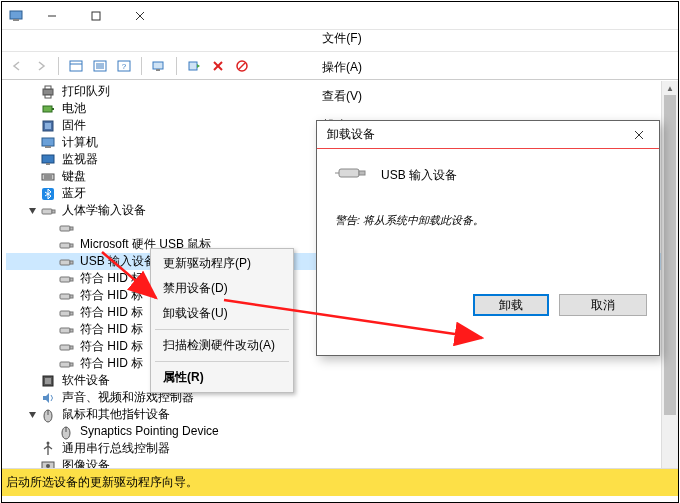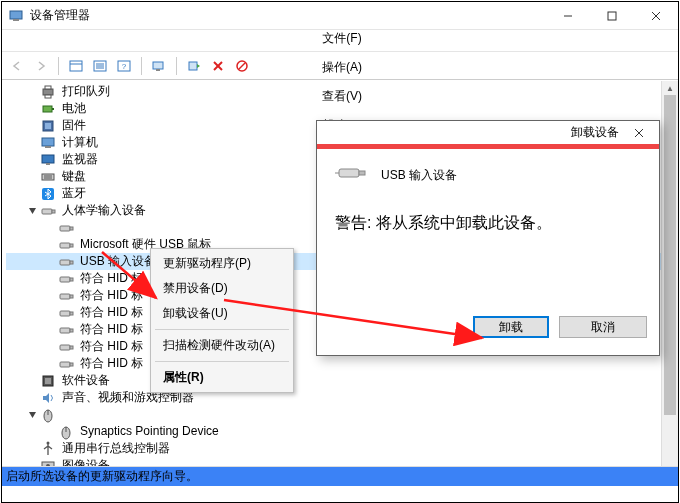--- a/index.html
+++ b/index.html
@@ -23,63 +23,62 @@
   .content { position: relative; height: 400px; overflow: hidden; border-top: 1px solid #fff; }
   .tree { padding: 2px 16px 2px 4px; font-size: 12px; line-height: 17px; }
   .node { display: flex; align-items: center; height: 17px; white-space: nowrap; }
   .indent { display: inline-block; }
   .expander { width: 12px; height: 12px; display: inline-flex; align-items: center; justify-content: center; color: #666; font-size: 9px; margin-right: 2px; cursor: default; }
   .devicon { width: 16px; height: 16px; margin-right: 4px; display: inline-flex; align-items: center; justify-content: center; }
   .node.selected { background: #cce8ff; }
   .node.selected .label { background: #cce8ff; }
   .label { padding: 0 2px; }
   
-  .statusbar { position: absolute; bottom: 16px; left: 0; right: 0; height: 20px; border-top: 1px solid #ddd; padding-left: 4px; display: flex; align-items: center; font-size: 12px; background: #3b82f6; }
+  .statusbar { position: absolute; bottom: 6px; left: 0; right: 0; height: 28px; border-top: 1px solid #ddd; padding-left: 4px; display: flex; align-items: center; font-size: 12px; background: #fde047; }
   
   .vscrollbar { position: absolute; right: 0; top: 79px; bottom: 21px; width: 17px; background: #f0f0f0; border-left: 1px solid #ddd; }
   .vscrollbar .thumb { position: absolute; left: 2px; right: 2px; top: 14px; height: 320px; background: #c1c1c1; }
   .vscrollbar .arr { position: absolute; left: 0; right: 0; height: 14px; display: flex; align-items: center; justify-content: center; color: #666; font-size: 8px; }
   .vscrollbar .arr.up { top: 0; }
   .vscrollbar .arr.down { bottom: 0; }
   
   .ctxmenu { position: absolute; left: 148px; top: 246px; width: 144px; background: #f5f5f5; border: 1px solid #bfbfbf; box-shadow: 2px 2px 4px rgba(0,0,0,.25); padding: 2px; font-size: 12px; z-index: 5; }
   .ctxitem { padding: 4px 10px; }
   .ctxsep { height: 1px; background: #d0d0d0; margin: 3px 2px; }
   .ctxitem.bold { font-weight: bold; }
   
   .dialog { position: absolute; left: 314px; top: 118px; width: 344px; height: 236px; background: #fff; border: 1px solid #646464; box-shadow: 4px 4px 10px rgba(0,0,0,.25); z-index: 10; }
-  .dlgtitle { height: 28px; display: flex; align-items: center; padding-left: 10px; border-bottom: 5px solid #ef4444; text-align: right; }
+  .dlgtitle { height: 28px; display: flex; align-items: center; padding-left: 10px; border-bottom: 1px solid #ef4444; }
   .dlgtitle .t { flex: 1; font-size: 12px; }
   .dlgclose { width: 40px; height: 28px; display: flex; align-items: center; justify-content: center; }
   .dlgbody { padding: 14px 18px; }
   .dlgdevice { display: flex; align-items: center; margin-bottom: 26px; }
   .dlgdevice .dicon { width: 32px; height: 24px; margin-right: 14px; }
   .dlgdevice .dname { font-size: 12px; }
-  .dlgwarn { font-size: 16px; margin-bottom: 68px; }
+  .dlgwarn { font-size: 11px; margin-bottom: 52px; font-style: italic; }
   .dlgbtns { display: flex; justify-content: flex-end; gap: 10px; padding: 0 12px 12px 0; }
   .dlgbtn { width: 88px; height: 22px; border: 1px solid #adadad; background: #e1e1e1; font-size: 12px; display: flex; align-items: center; justify-content: center; }
   .dlgbtn.default { border: 2px solid #0078d7; background: #e1e1e1; width: 76px; height: 22px; }
   
   .arrow-overlay { position: absolute; left: 0; top: 0; pointer-events: none; z-index: 20; }
   
   svg { display: block; }
 </style>
 </head>
 <body>
 
 <div class="outer">
 
   <div class="titlebar">
     <span class="ticon">
       <svg width="14" height="14" viewBox="0 0 14 14">
           <rect x="1" y="2" width="12" height="8" fill="#6aa0d8" stroke="#2b5d90"></rect>
           <rect x="4" y="10" width="6" height="2" fill="#888"></rect>
         </svg>
     </span>
-    <span class="title">设备管理器</span>
     <div class="winctl">
       <div class="winbtn">
           <svg width="10" height="10">
             <line x1="1" y1="5" x2="9" y2="5" stroke="#333" stroke-width="1"></line>
           </svg>
         </div>
       <div class="winbtn">
           <svg width="10" height="10">
             <rect x="1" y="1" width="8" height="8" fill="none" stroke="#333" stroke-width="1"></rect>
           </svg>
@@ -382,20 +381,21 @@
             <svg width="9" height="9">
               <path d="M1 2 L8 2 L4.5 8 Z" fill="#444"></path>
             </svg>
           </span>
           <span class="devicon">
             <svg width="16" height="16">
               <ellipse cx="8" cy="9" rx="4" ry="6" fill="#ccc" stroke="#555"></ellipse>
               <line x1="8" y1="3" x2="8" y2="8" stroke="#555"></line>
             </svg>
           </span>
+          <span class="label">鼠标和其他指针设备</span>
         </div>
         <div class="node">
           <span class="indent" style="width: 38px;"></span>
           <span class="expander"></span>
           <span class="devicon">
             <svg width="16" height="16">
               <ellipse cx="8" cy="9" rx="4" ry="6" fill="#ccc" stroke="#555"></ellipse>
               <line x1="8" y1="3" x2="8" y2="8" stroke="#555"></line>
             </svg>
           </span>

